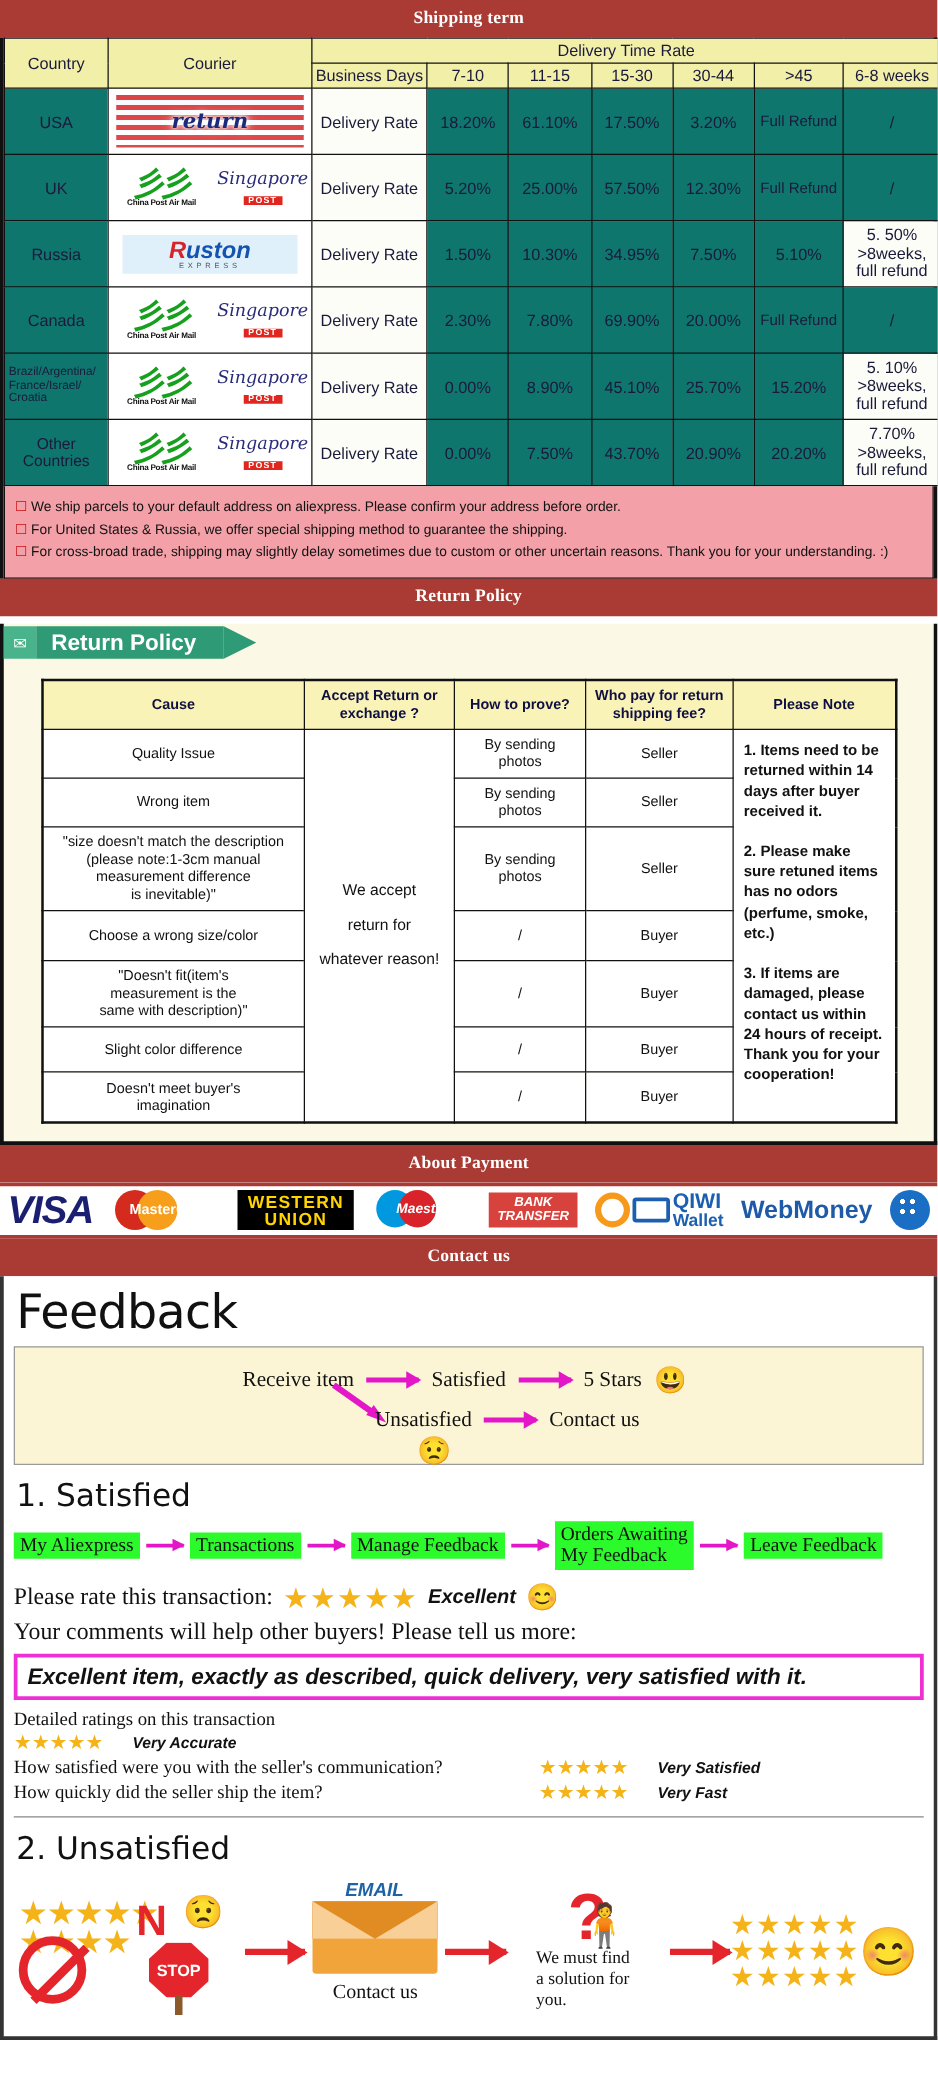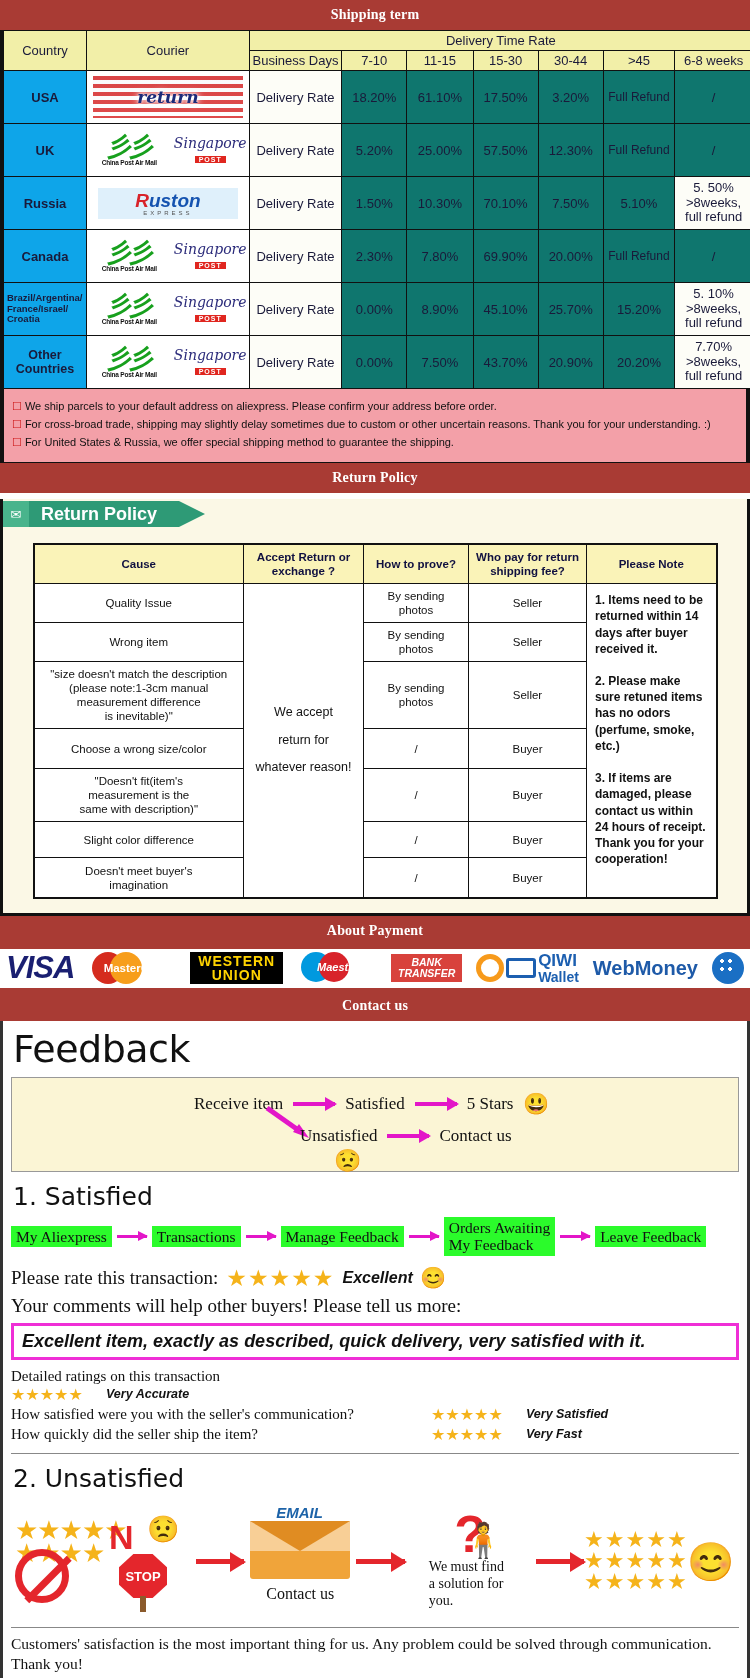--- a/index.html
+++ b/index.html
@@ -36,21 +36,21 @@
     border:1.5px solid #111;
     text-align:center;
     vertical-align:middle;
     font-size:13px;
     color:#1a1a3a;
     padding:2px 1px;
   }
   .hd-yellow{ background:#f2efa8; font-weight:normal;}
   .hd-big{ font-size:19px; }
   .hd-sm{ font-size:11.5px; }
-  .c-country{ background:#0ea5e9; font-size:15px; color:#1a1a3a;font-weight:bold;}
+  .c-country{ background:#0f766e; font-size:15px; color:#1a1a3a;}
   .c-country.small{ font-size:9.5px; line-height:1.15; text-align:left; padding-left:3px;}
   .c-rate{ font-size:13.5px; background:#fdfdf7;}
   .c-num{ font-size:16px; background:#0f766e;}
   .c-num.smalltxt{ font-size:12px; }
   .c-note{ font-size:10px; line-height:1.15; background:#fdfdf7;}
   .c-logo{ background:#fff; padding:1px;}
 
   
   .logo-cell{ display:flex; align-items:center; justify-content:center; gap:2px;}
   .lg-chinapost{ width:88px; text-align:center; }
@@ -317,21 +317,21 @@
           <div class="logo-cell">
             <div class="lg-ruston">
               <div class="nm"><b>R</b>uston</div>
                   <div class="sub">EXPRESS</div>
             </div>
           </div>
         </td>
         <td class="c-rate">Delivery Rate</td>
         <td class="c-num">1.50%</td>
         <td class="c-num">10.30%</td>
-        <td class="c-num">70.10%</td>
+        <td class="c-num">34.95%</td>
         <td class="c-num">7.50%</td>
         <td class="c-num">5.10%</td>
         <td class="c-note" style="white-space:pre-line">5. 50%
 &gt;8weeks,
 full refund</td>
       </tr>
 
       <tr style="height:53px">
         <td class="c-country">Canada</td>
         <td class="c-logo">
@@ -399,22 +399,22 @@
         <td class="c-num">20.20%</td>
         <td class="c-note" style="white-space:pre-line">7.70%
 &gt;8weeks,
 full refund</td>
       </tr>
     </tbody>
       </table>
 
     <div class="ship-notes">
       <div><span class="bullet">☐</span><span>We ship parcels to your default address on aliexpress. Please confirm your address before order.</span></div>
+      <div><span class="bullet">☐</span><span>For United States &amp; Russia, we offer special shipping method to guarantee the shipping.</span></div>
       <div><span class="bullet">☐</span><span>For cross-broad trade, shipping may slightly delay sometimes due to custom or other uncertain reasons. Thank you for your understanding. :)</span></div>
-      <div><span class="bullet">☐</span><span>For United States &amp; Russia, we offer special shipping method to guarantee the shipping.</span></div>
     </div>
   </div>
 
   <div class="banner">Return Policy</div>
 
   <div class="rp-body">
     <div class="rp-tab">
       <div class="sq">✉</div>
       <div class="lbl">Return Policy</div>
       <div class="arrow"></div>
@@ -641,16 +641,15 @@
       </div>
       <span class="bigarr"></span>
       <div class="fivestars">
         <div class="r" style="white-space:pre-line">★★★★★
 ★★★★★
 ★★★★★</div>
       </div>
       <div class="smile">😊</div>
     </div>
 
-    <div class="closing">Customers' satisfaction is the most important thing for us. Any problem could be solved through communication. Thank you!</div>
   </div>
 
 </div>
 
 </body></html>

